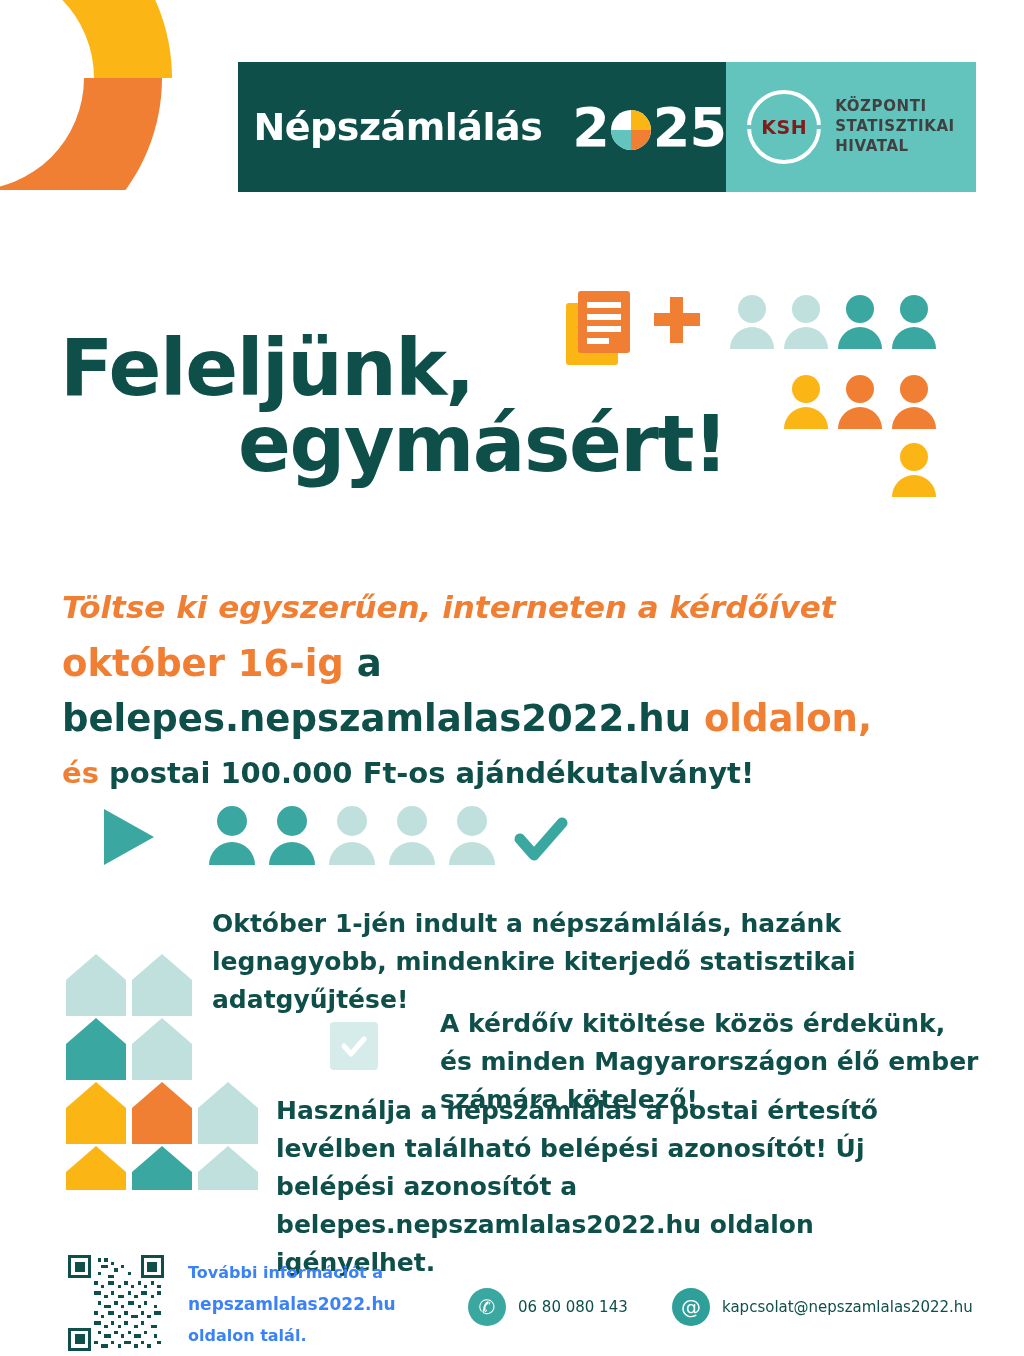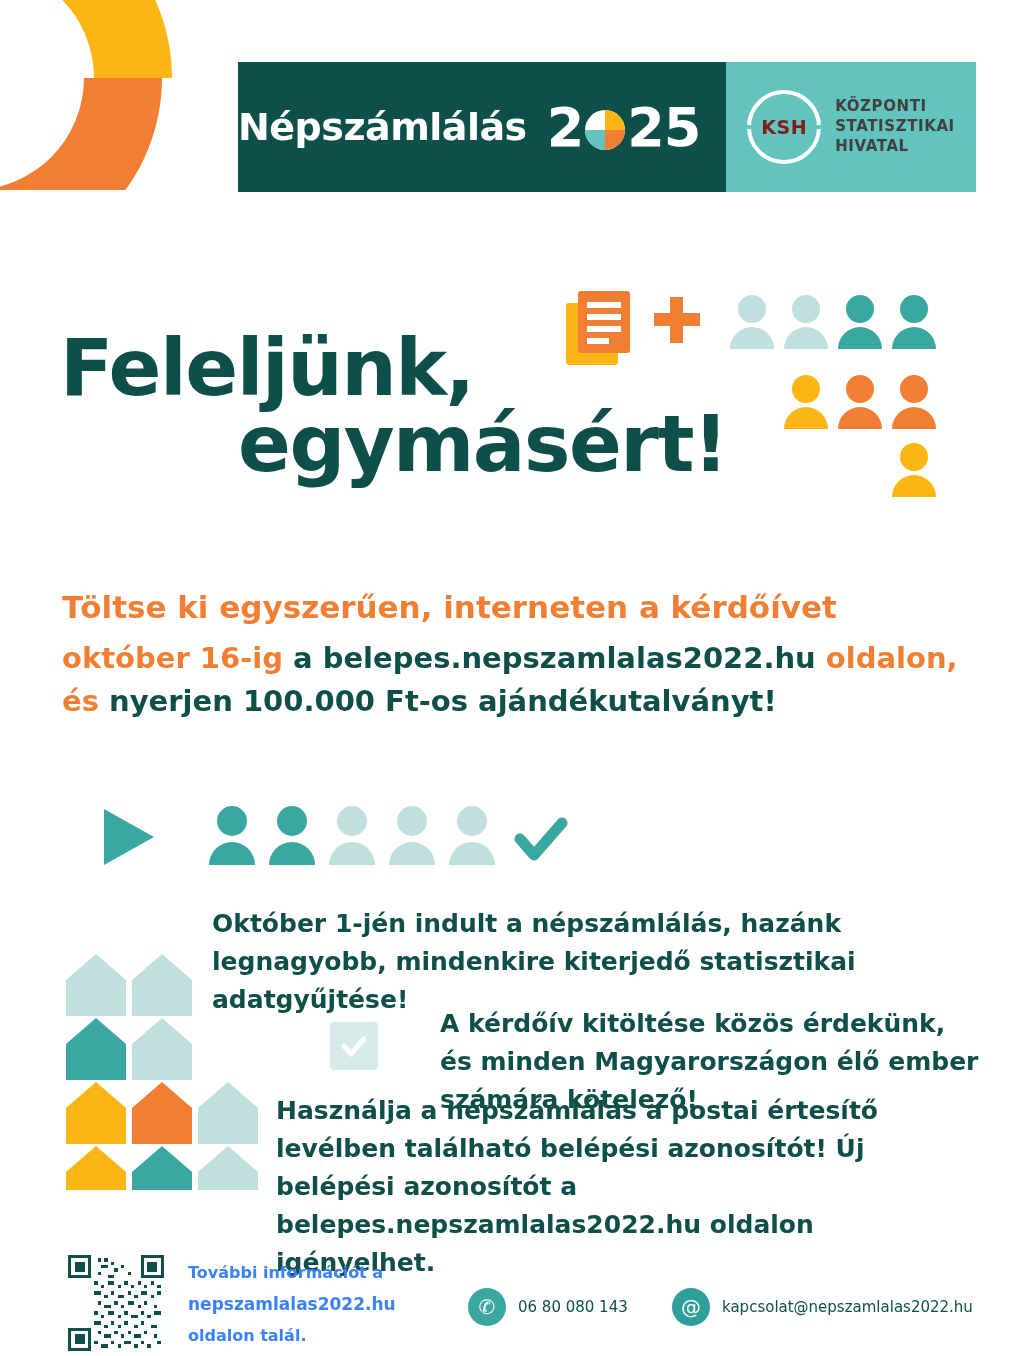--- a/index.html
+++ b/index.html
@@ -16,21 +16,21 @@
   .arc{position:absolute;left:-118px;top:-110px;width:300px;height:300px;}
   .arc svg{display:block;}
 
   
   .header{
     position:absolute;left:238px;top:62px;width:738px;height:130px;
     display:flex;
   }
   .header-left{
     background:#0f4f4a;flex:0 0 488px;height:100%;
-    display:flex;align-items:center;justify-content:flex-start;gap:20px;
+    display:flex;align-items:center;justify-content:flex-end;gap:30px;
   }
   .brand-word{
     color:#ffffff;font-size:38px;font-weight:bold;letter-spacing:-0.5px;
     font-family:"DejaVu Sans", sans-serif;
   }
   .brand-year{
     color:#ffffff;font-size:54px;font-weight:bold;letter-spacing:-1px;
     display:flex;align-items:center;
   }
   .year-pie{width:42px;height:42px;margin:0 1px;position:relative;top:3px;}
@@ -64,22 +64,22 @@
   .headline .l2{display:block;padding-left:178px;}
 
   
   .hero-icons{position:absolute;left:560px;top:275px;width:420px;height:230px;}
 
   
   .subhead{
     position:absolute;left:62px;top:585px;width:900px;
     font-weight:bold;line-height:1.48;
   }
-  .subhead .line1{font-size:31px;color:#f07f34;display:block;margin-bottom:6px;}
-  .subhead .line2{font-size:29px;color:#0f4f4a;display:block;}
+  .subhead .line1{font-size:31px;color:#f07f34;display:block;margin-bottom:6px;font-style:italic;}
+  .subhead .line2{font-size:37px;color:#0f4f4a;display:block;margin-bottom:6px;}
   .subhead .line3{font-size:29px;color:#0f4f4a;display:block;}
   .or{color:#f07f34;}
   .tl{color:#0f4f4a;}
 
   
   .peoplerow{position:absolute;left:80px;top:795px;width:600px;height:90px;}
 
   
   .houses{position:absolute;left:62px;top:940px;width:200px;height:250px;}
 
@@ -197,21 +197,21 @@
     <span>Feleljünk,</span>
     <span class="l2">egymásért!</span>
   </div>
 
   <div class="subhead">
     <span class="line1">Töltse ki egyszerűen, interneten a kérdőívet</span>
     <span class="line2">
       <span class="or">október 16-ig</span><span class="tl"> a </span><span class="tl">belepes.nepszamlalas2022.hu</span><span class="or"> oldalon,</span>
     </span>
     <span class="line3">
-      <span class="or">és </span><span class="tl">nyerjen 100.000 Ft-os ajándékutalványt!</span>
+      <span class="or">és </span><span class="tl">postai 100.000 Ft-os ajándékutalványt!</span>
     </span>
   </div>
 
   <div class="peoplerow">
     <svg width="600" height="90" viewBox="0 0 600 90">
       <polygon points="24,14 24,70 74,42" fill="#3aa8a1"></polygon>
       <g fill="#3aa8a1">
         <circle cx="152" cy="26" r="15"></circle>
           <path d="M129,70 a23,23 0 0 1 46,0 z"></path>
         <circle cx="212" cy="26" r="15"></circle>

